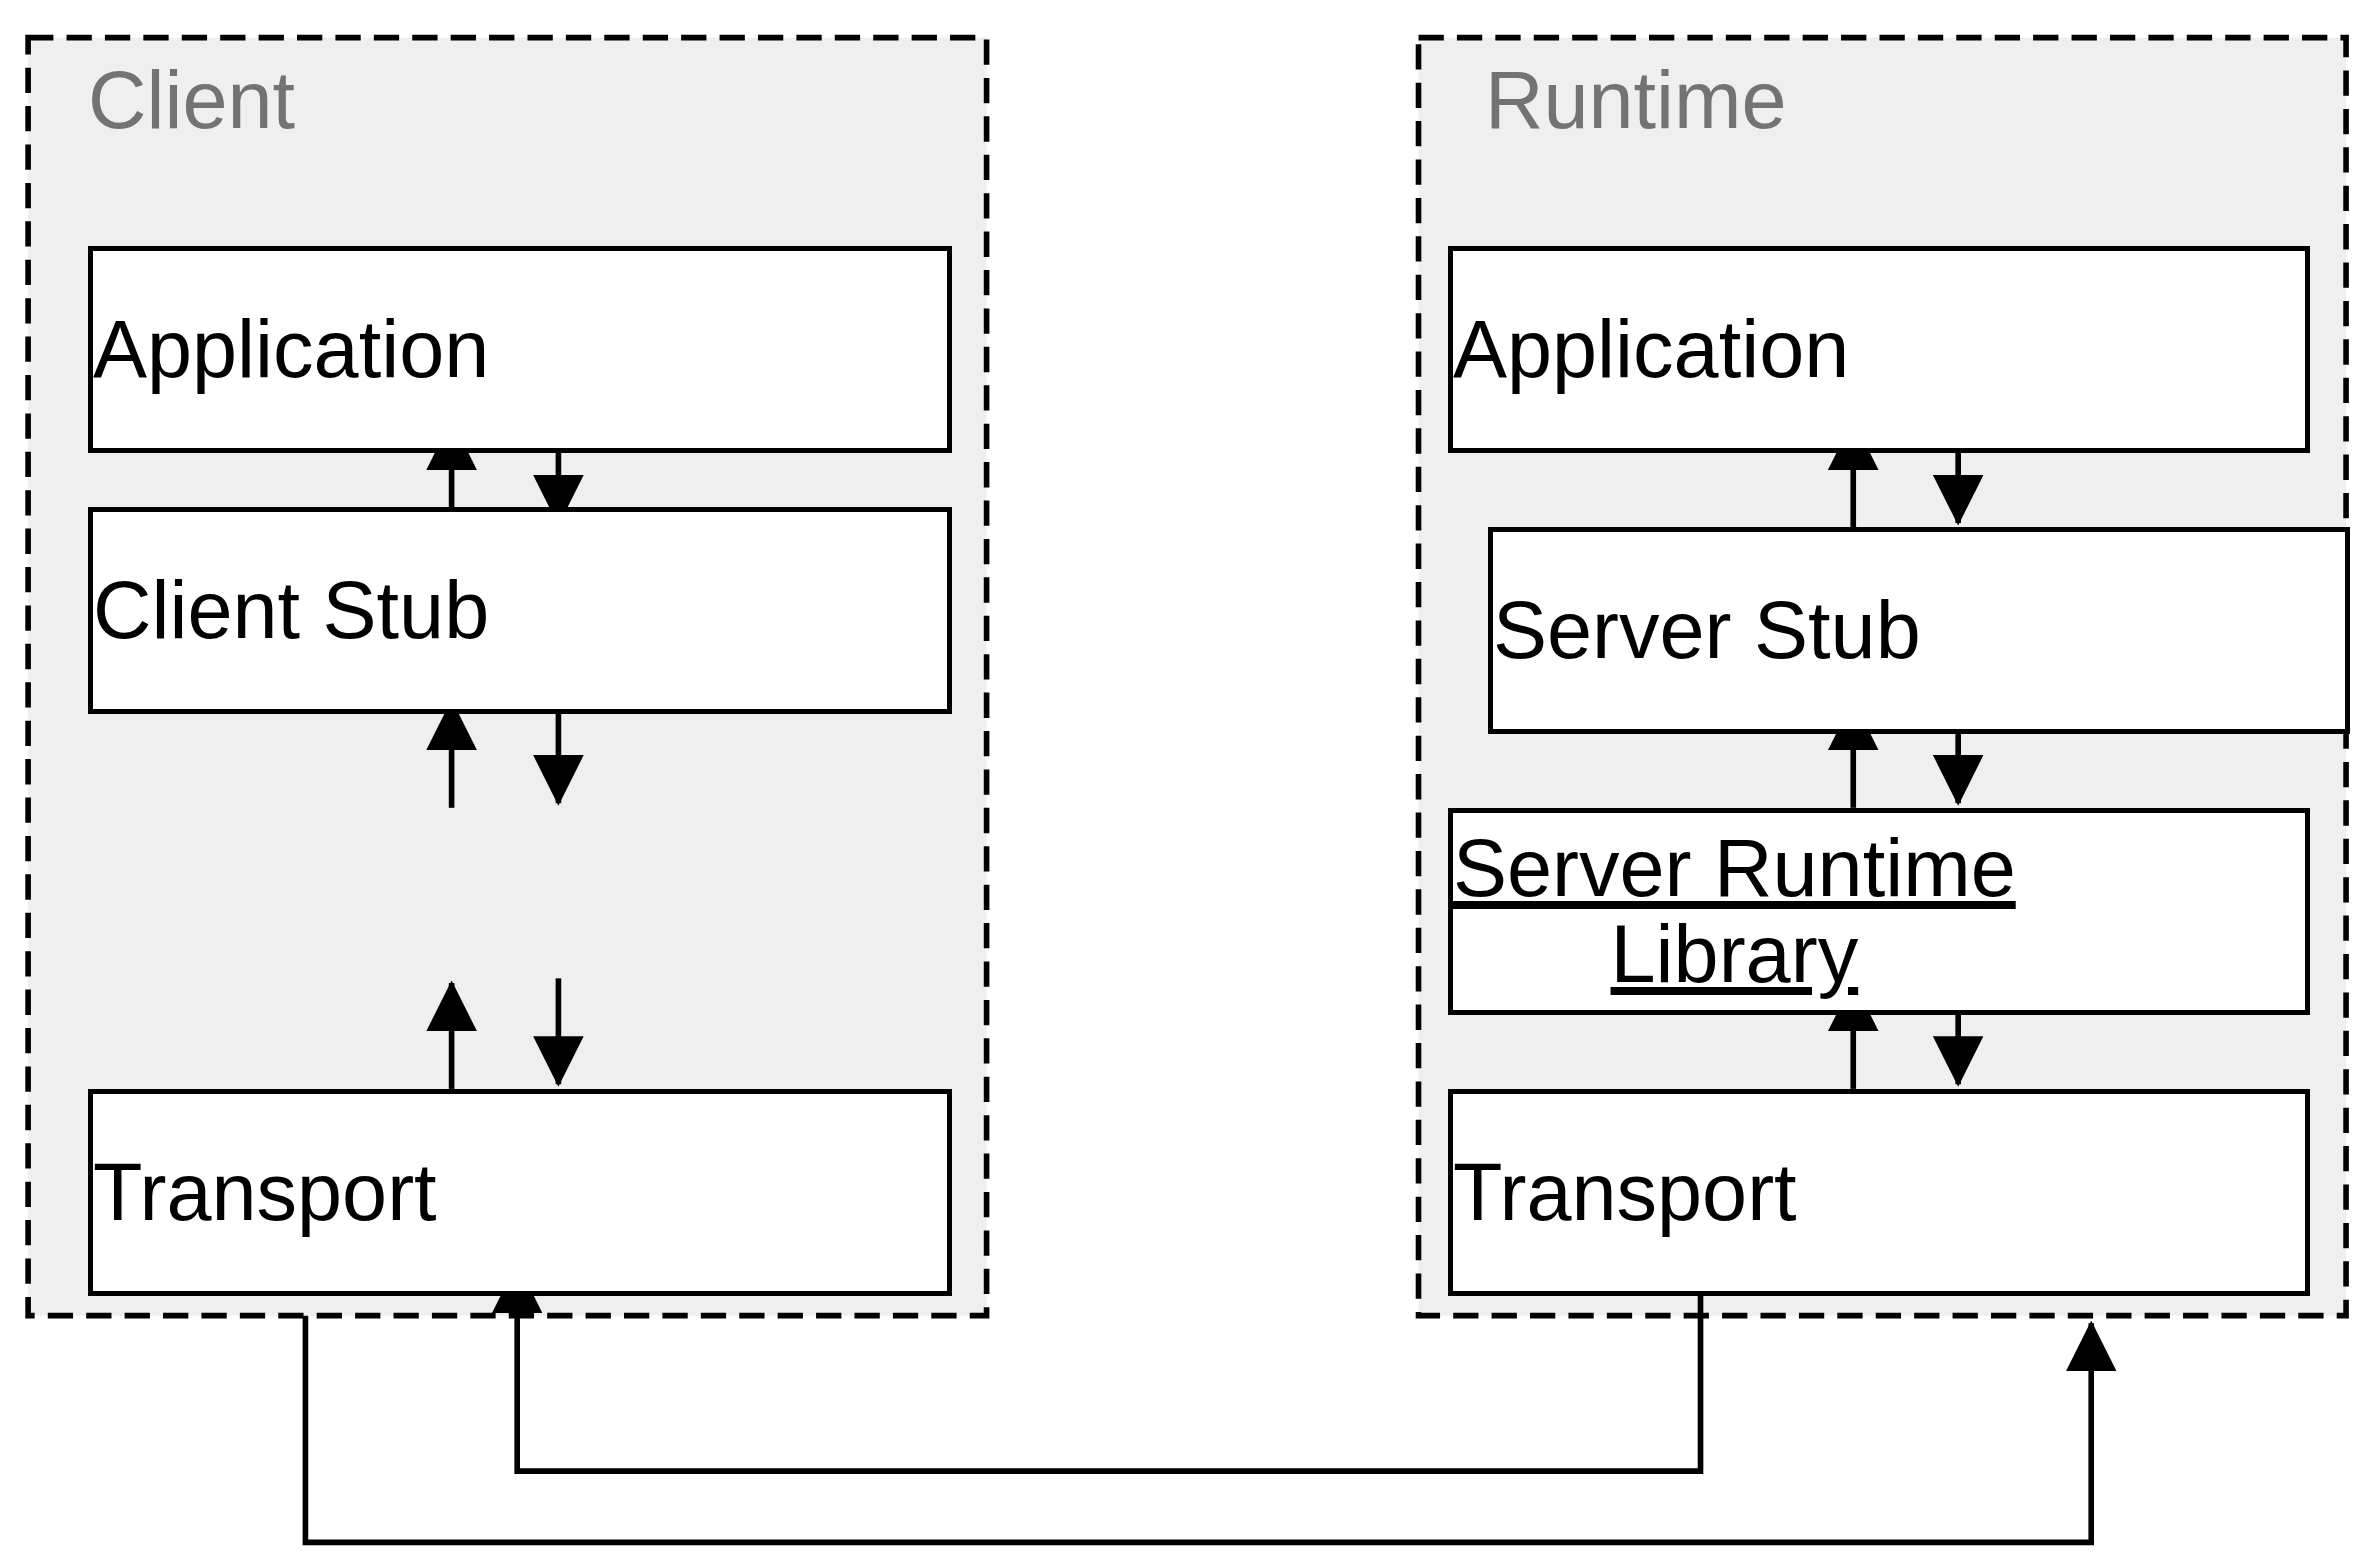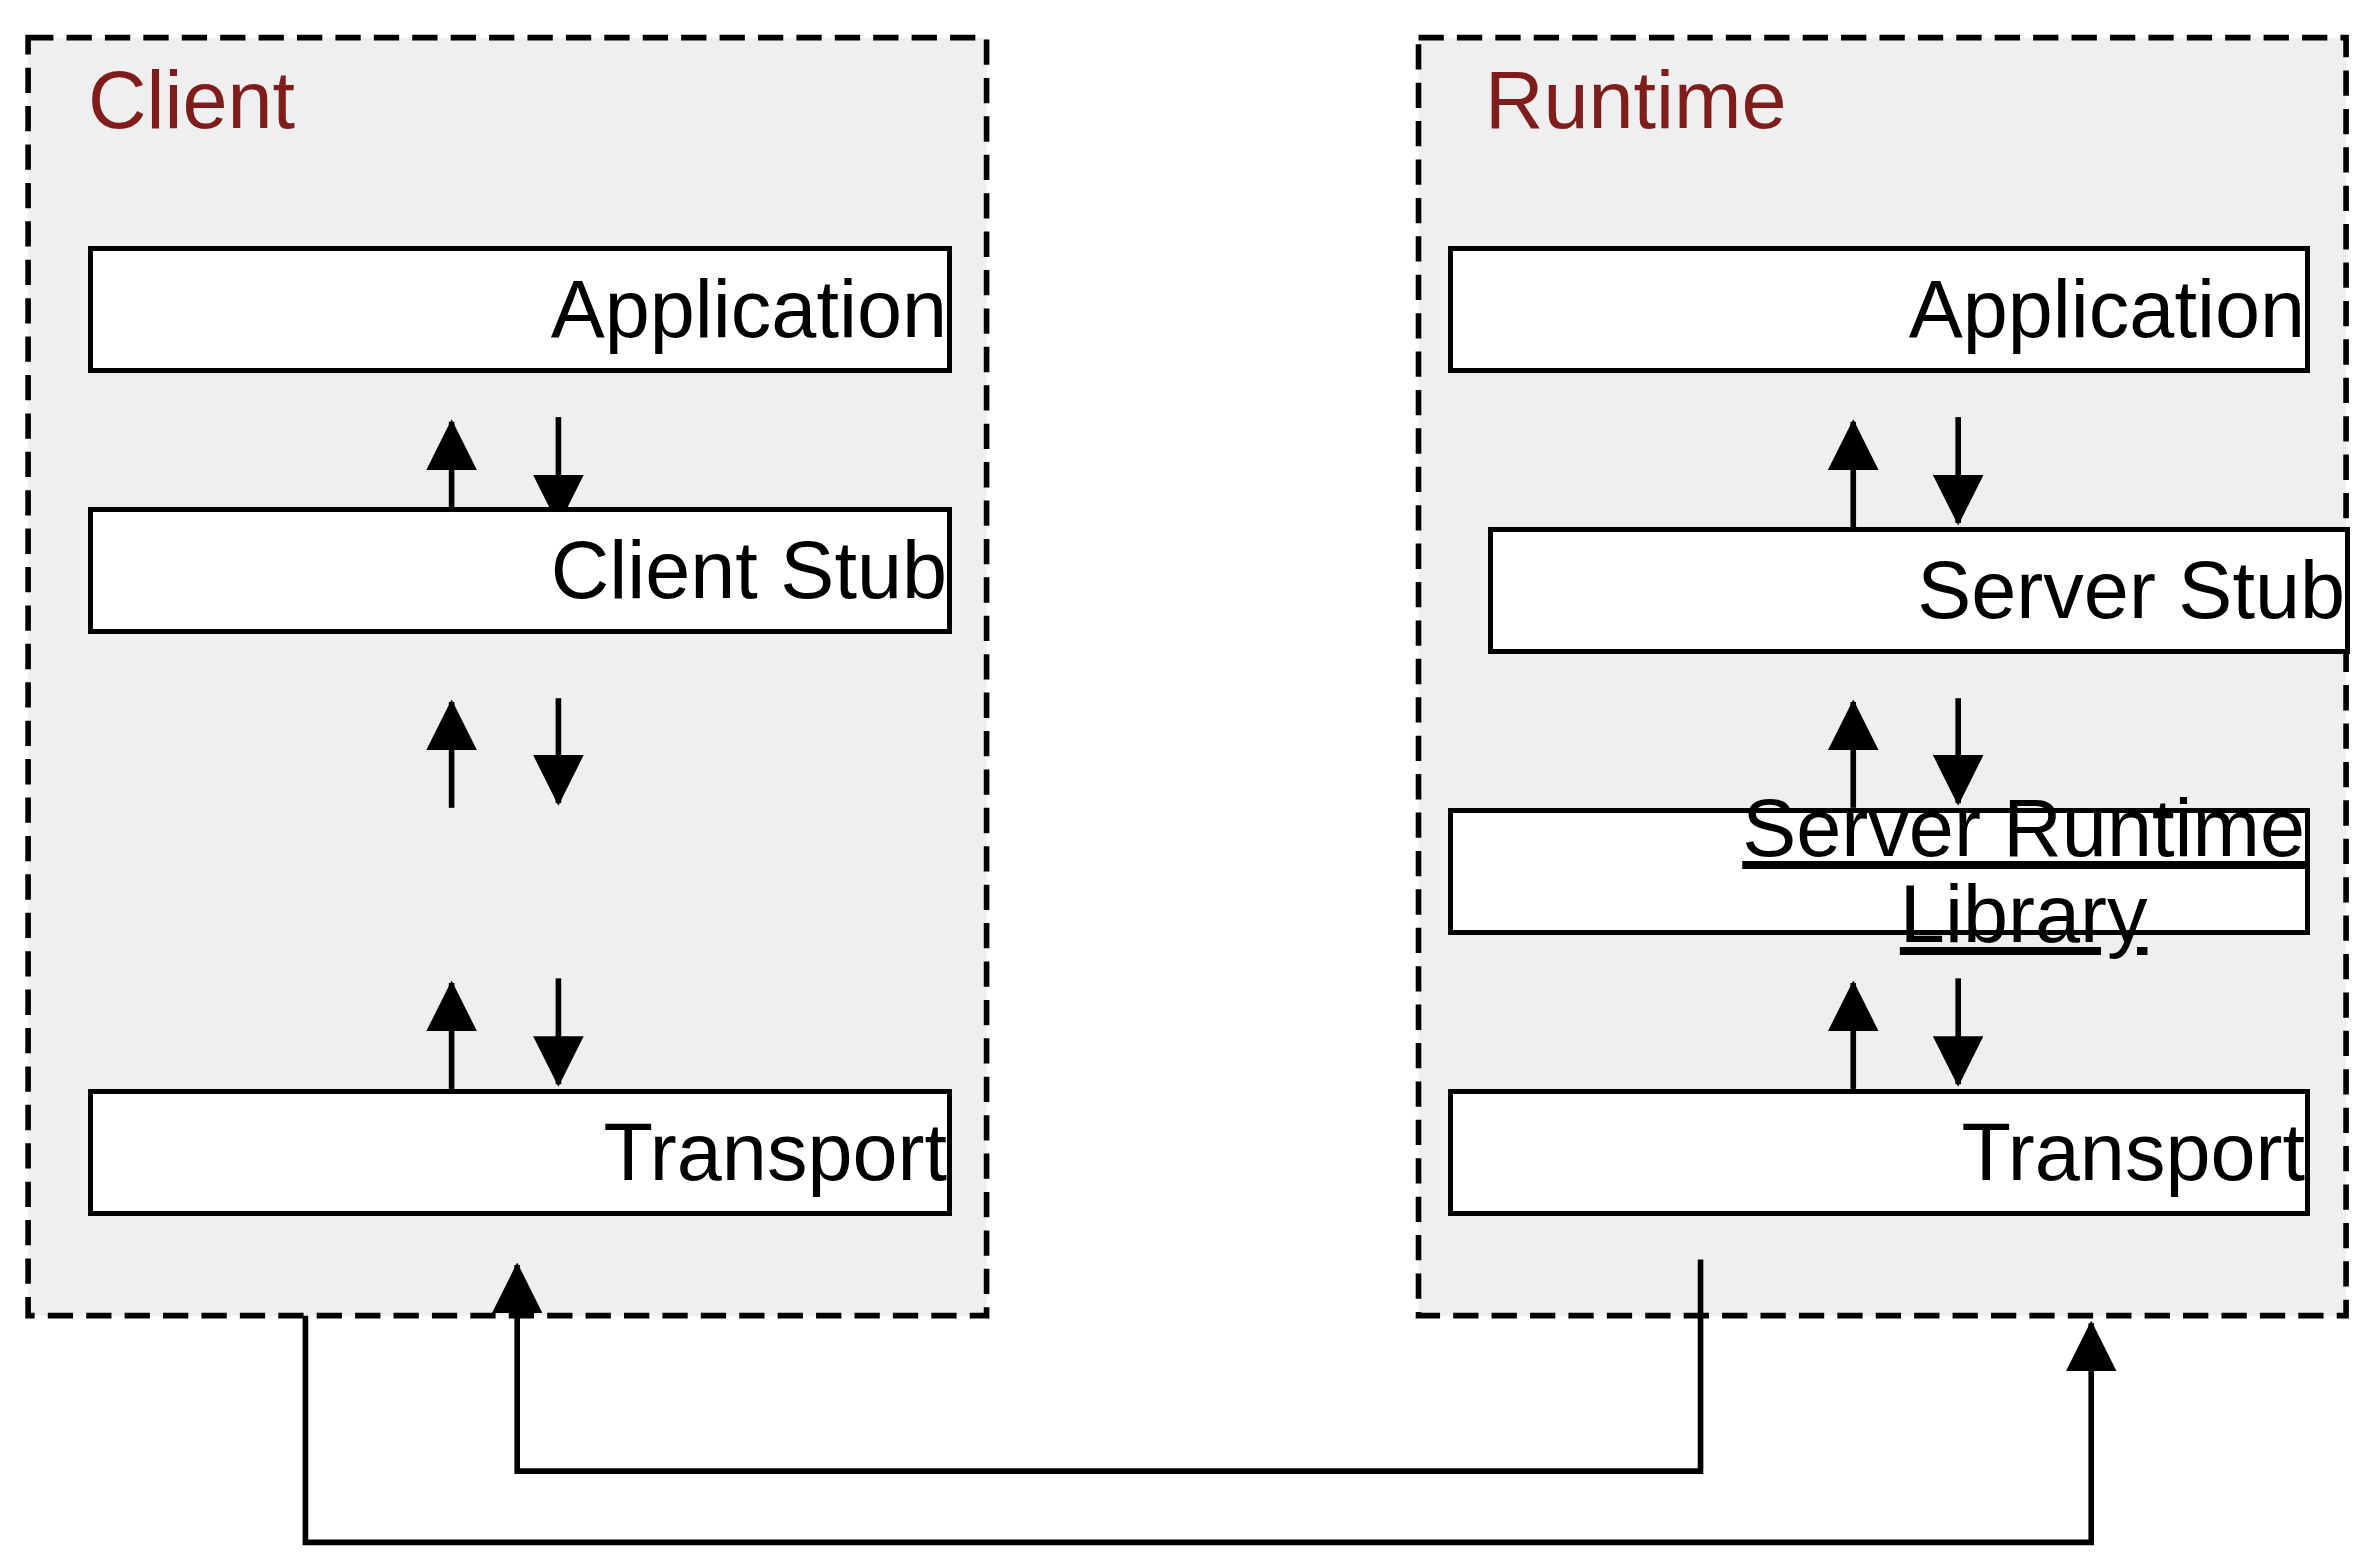--- a/index.html
+++ b/index.html
@@ -33,31 +33,31 @@
   .edge {
     stroke: #000000;
     stroke-width: 6;
     fill: none;
   }
   .cluster-label {
     position: absolute;
     font-size: 81px;
     line-height: 1.0;
     white-space: nowrap;
-    color: #7f1d1d;
+    color: #737373;
   }
   .node {
     position: absolute;
     box-sizing: border-box;
-    height: 127px;
+    height: 207px;
     background: #ffffff;
     border: 5.6px solid #000000;
     display: flex;
     align-items: center;
-    justify-content: flex-end;
+    justify-content: flex-start;
     text-align: center;
   }
   .node-label {
     font-size: 81px;
     line-height: 1.06;
     white-space: pre-line;
     color: #000000;
   }
 </style>
 </head>

